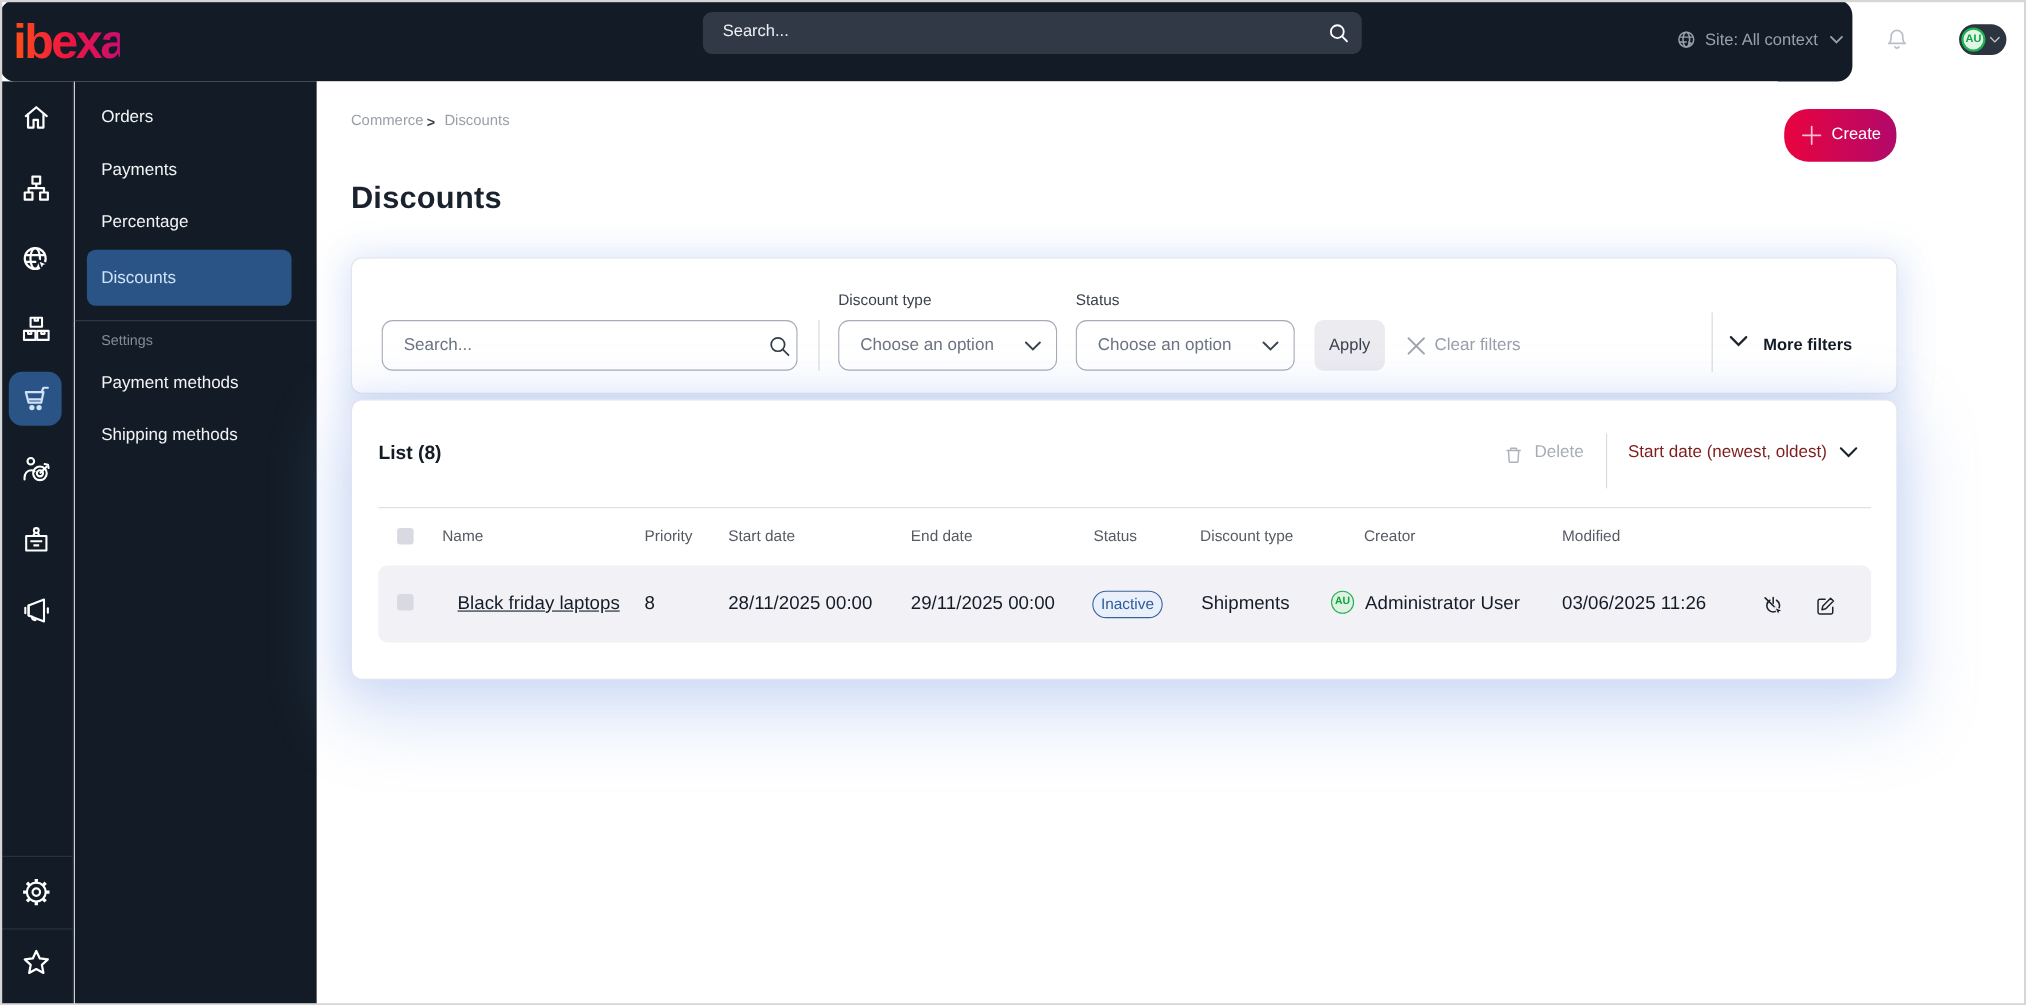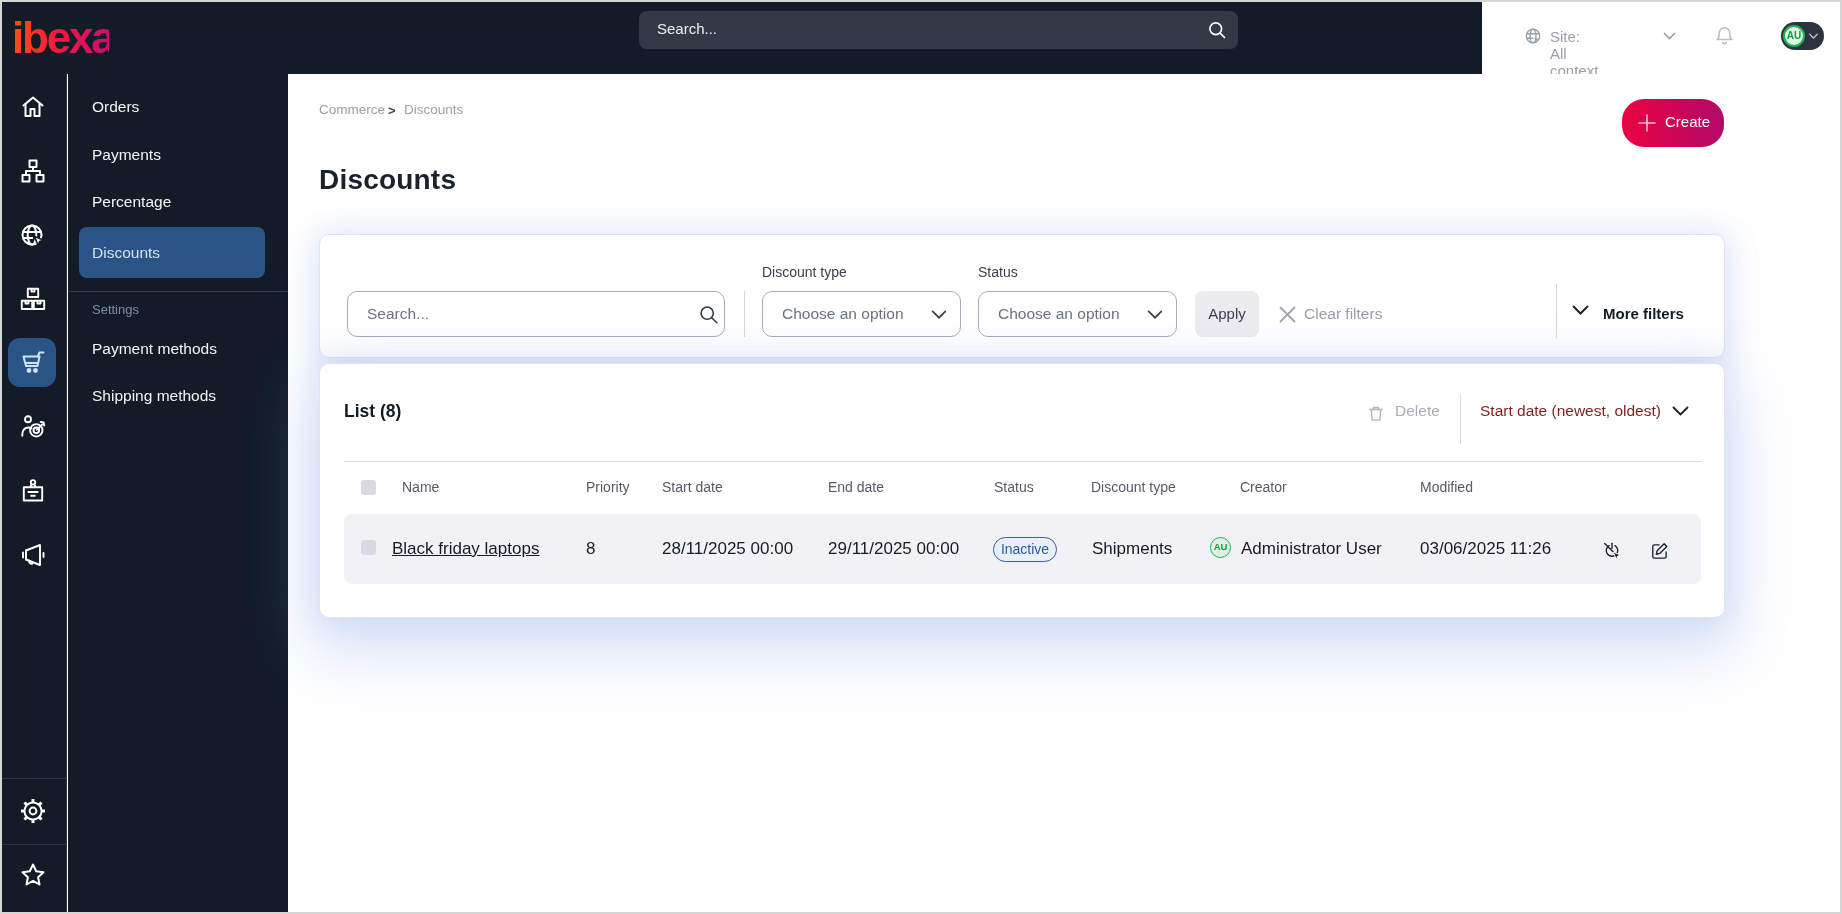--- a/index.html
+++ b/index.html
@@ -2,21 +2,21 @@
 <html><head>
 <meta charset="utf-8">
 <style>
 * { margin:0; padding:0; box-sizing:border-box; }
 html,body { width:1842px; height:914px; overflow:hidden; }
 body { font-family:"Liberation Sans", sans-serif; background:#fff; }
 #app { position:relative; width:1842px; height:914px; background:#fff; }
 .frame { position:absolute; inset:0; border:2px solid #d6d6d6; pointer-events:none; z-index:99; }
 .ic { position:absolute; }
 
-#topbar { position:absolute; left:0; top:0; width:1482px; height:74px; background:#131c26; }
+#topbar { position:absolute; left:0; top:0; width:1684px; height:74px; background:#131c26;border-radius:14px; }
 #gsearch { position:absolute; left:639px; top:11px; width:599px; height:38px; background:#303945; border-radius:8px; }
 #gsearch .ph { position:absolute; left:18px; top:9px; font-size:15px; color:#eef1f4; }
 .site-txt { position:absolute; left:1550px; top:28px; font-size:15px; color:#98a1ab; }
 .tb-div { position:absolute; left:1701px; top:22px; width:1px; height:27px; background:rgba(255,255,255,0.25); }
 #avpill { position:absolute; left:1781px; top:22px; width:43px; height:28px; border-radius:14px; background:#2c343f; }
 #avpill .au { position:absolute; left:2px; top:3px; width:22px; height:22px; border-radius:50%; background:#e2f4e6; border:2px solid #1db353; color:#0ba23e; font-size:10px; font-weight:bold; text-align:center; line-height:18px; }
 
 #rail { position:absolute; left:0; top:74px; width:67px; height:840px; background:#131c26; border-right:1px solid #2d3742; }
 #rail .active-sq { position:absolute; left:8px; top:264px; width:48px; height:49px; border-radius:12px; background:#2a5486; }
 #rail .rdiv { position:absolute; left:0; width:67px; height:1px; background:#2b3540; }
@@ -266,21 +266,21 @@
       <div class="th" style="left:266px;">Priority</div>
       <div class="th" style="left:342px;">Start date</div>
       <div class="th" style="left:508px;">End date</div>
       <div class="th" style="left:674px;">Status</div>
       <div class="th" style="left:771px;">Discount type</div>
       <div class="th" style="left:891px;margin-left:29px;">Creator</div>
       <div class="th" style="left:1100px;">Modified</div>
 
       <div id="row"></div>
       <div class="chk" style="left:41px;top:176px;"></div>
-      <div class="td" style="left:72px;font-weight:500;text-decoration:underline;">Black friday laptops</div>
+      <div class="td" style="left:96px;font-weight:500;text-decoration:underline;">Black friday laptops</div>
       <div class="td" style="left:266px;font-weight:500;">8</div>
       <div class="td" style="left:342px;">28/11/2025 00:00</div>
       <div class="td" style="left:508px;">29/11/2025 00:00</div>
       <div id="pill">Inactive</div>
       <div class="td" style="left:772px;">Shipments</div>
       <div id="aubadge">AU</div>
       <div class="td" style="left:921px;">Administrator User</div>
       <div class="td" style="left:1100px;">03/06/2025 11:26</div>
 
       <svg class="ic" style="left:1282px;top:177px;" width="20" height="20" viewBox="0 0 24 24" fill="none" stroke="#1c2430" stroke-width="1.7" stroke-linecap="round">

